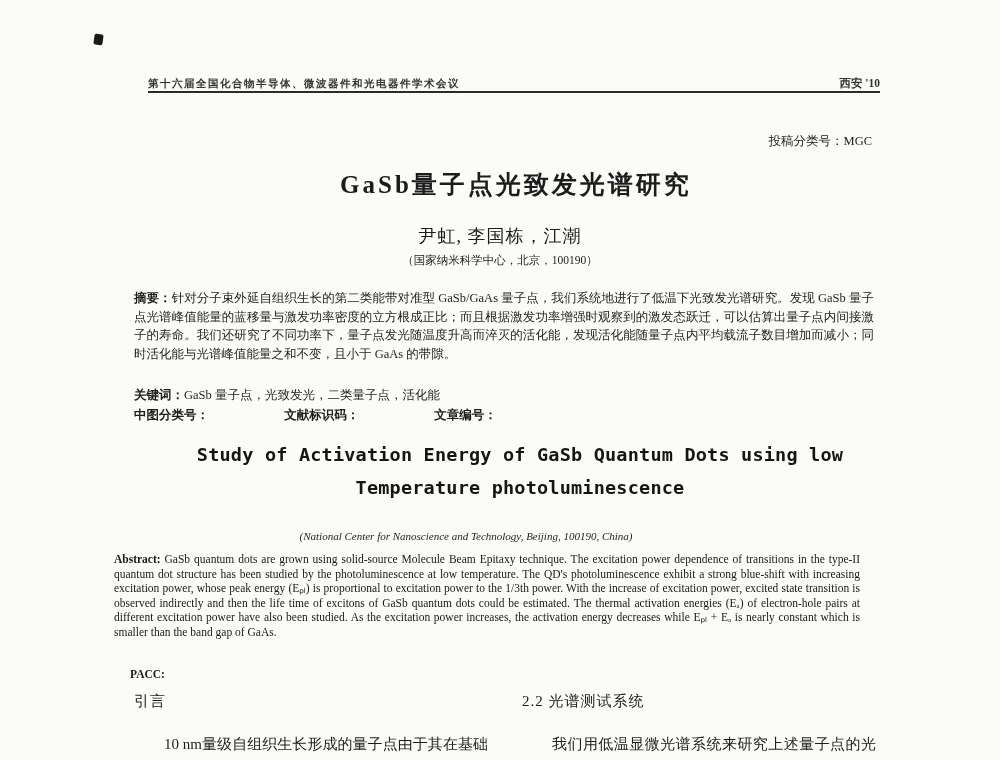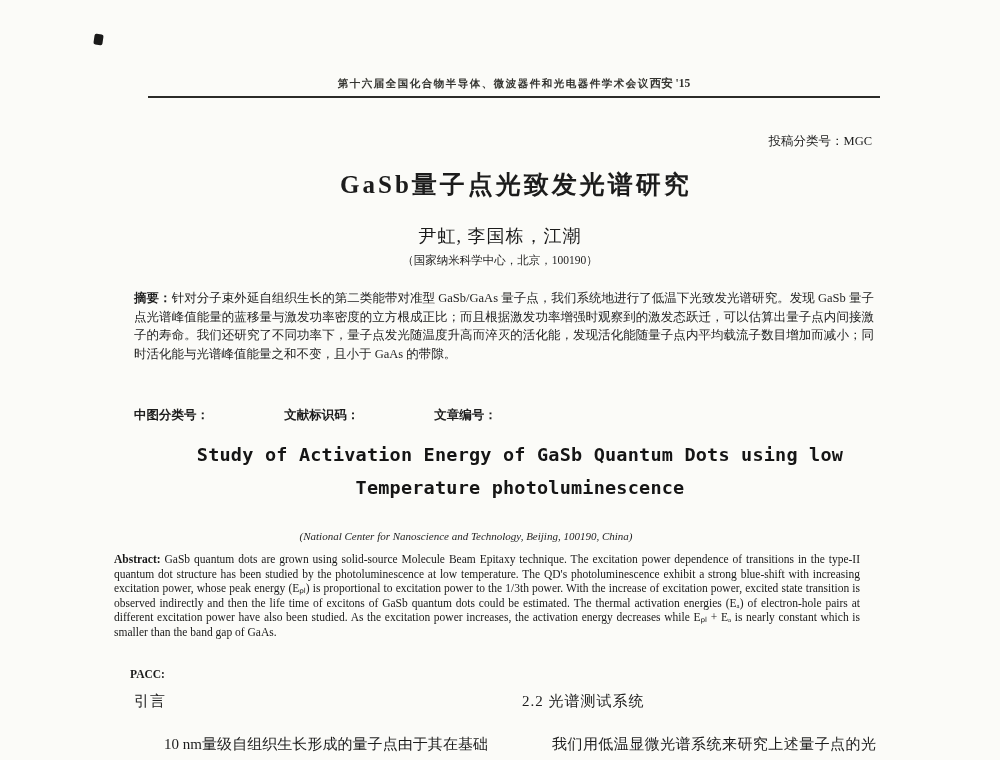--- a/index.html
+++ b/index.html
@@ -12,22 +12,22 @@
   .page { position: relative; width: 1000px; height: 760px; }
 
   .scan-artifact {
     position: absolute; left: 94px; top: 34px;
     width: 9px; height: 11px; background: #1a1a1a; border-radius: 2px;
     transform: rotate(8deg);
   }
 
   .conf-header {
     position: absolute; left: 148px; top: 76px; width: 732px;
-    display: flex; justify-content: center; align-items: flex-end;
-    border-bottom: 2.5px solid #2b2b28; padding-bottom: 5px;
+    display: flex; justify-content: space-between; align-items: flex-end;
+    border-bottom: 2.5px solid #2b2b28; 
     font-weight: bold;
   }
   .conf-left  { font-size: 10.5px; letter-spacing: 1.5px; color: #33332f; }
   .conf-right { font-size: 11.5px; color: #33332f; }
 
   .submission {
     position: absolute; top: 133px; right: 128px;
     font-size: 12.5px;
   }
 
@@ -100,33 +100,34 @@
 </style>
 </head>
 <body>
 
 <div class="page">
 
   <div class="scan-artifact"></div>
 
   <div class="conf-header">
     <span class="conf-left">第十六届全国化合物半导体、微波器件和光电器件学术会议</span>
-    <span class="conf-right">西安 '15</span>
+    <span class="conf-right">西安 '10</span>
   </div>
 
   <div class="submission">投稿分类号：MGC</div>
 
   <h1 class="cn-title">GaSb量子点光致发光谱研究</h1>
 
   <div class="cn-authors">尹虹, 李国栋，江潮</div>
 
   <div class="cn-affil">（国家纳米科学中心，北京，100190）</div>
 
   <p class="cn-abstract"><b>摘要：</b><span>针对分子束外延自组织生长的第二类能带对准型 GaSb/GaAs 量子点，我们系统地进行了低温下光致发光谱研究。发现 GaSb 量子点光谱峰值能量的蓝移量与激发功率密度的立方根成正比；而且根据激发功率增强时观察到的激发态跃迁，可以估算出量子点内间接激子的寿命。我们还研究了不同功率下，量子点发光随温度升高而淬灭的活化能，发现活化能随量子点内平均载流子数目增加而减小；同时活化能与光谱峰值能量之和不变，且小于 GaAs 的带隙。</span></p>
 
+  <div class="cn-keywords"><b>关键词：</b><span>GaSb 量子点，光致发光，二类量子点，活化能</span></div>
 
   <div class="cn-meta">
     <span>中图分类号：</span>
     <span>文献标识码：</span>
     <span>文章编号：</span>
   </div>
 
   <h2 class="en-title">
     <span>Study of Activation Energy of GaSb Quantum Dots using low</span><br>
     <span>Temperature photoluminescence</span>

